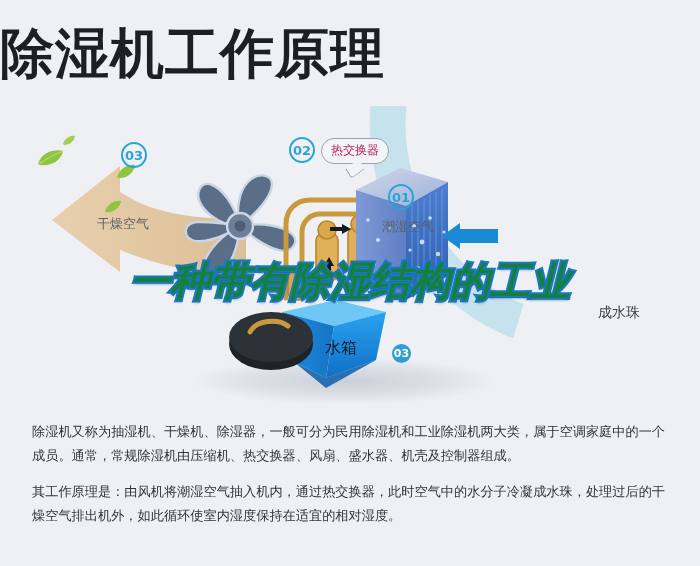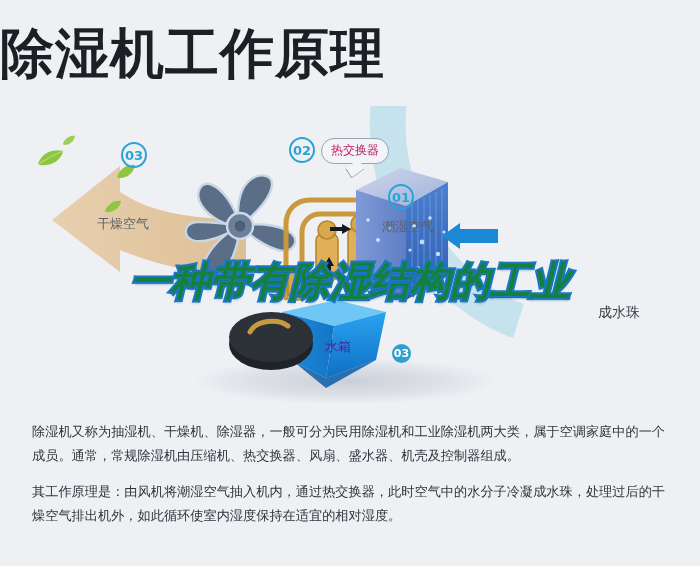--- a/index.html
+++ b/index.html
@@ -112,21 +112,21 @@
   }
 
   
   .diag-label {
     position: absolute;
     font-size: 13px;
     color: #5a6168;
     white-space: nowrap;
     font-family: "DejaVu Sans", sans-serif;
   }
-  .diag-label.on-tank { color: #4c1d95; font-size: 13px; }
+  .diag-label.on-tank { color: #0f172a; font-size: 16px; }
 
   
   .step-caption {
     position: absolute;
     left: 392px; top: 226px;
     display: flex; align-items: center; gap: 7px;
     font-size: 15px; color: #30363c;
     white-space: nowrap;
     font-family: "DejaVu Sans", sans-serif;
   }

